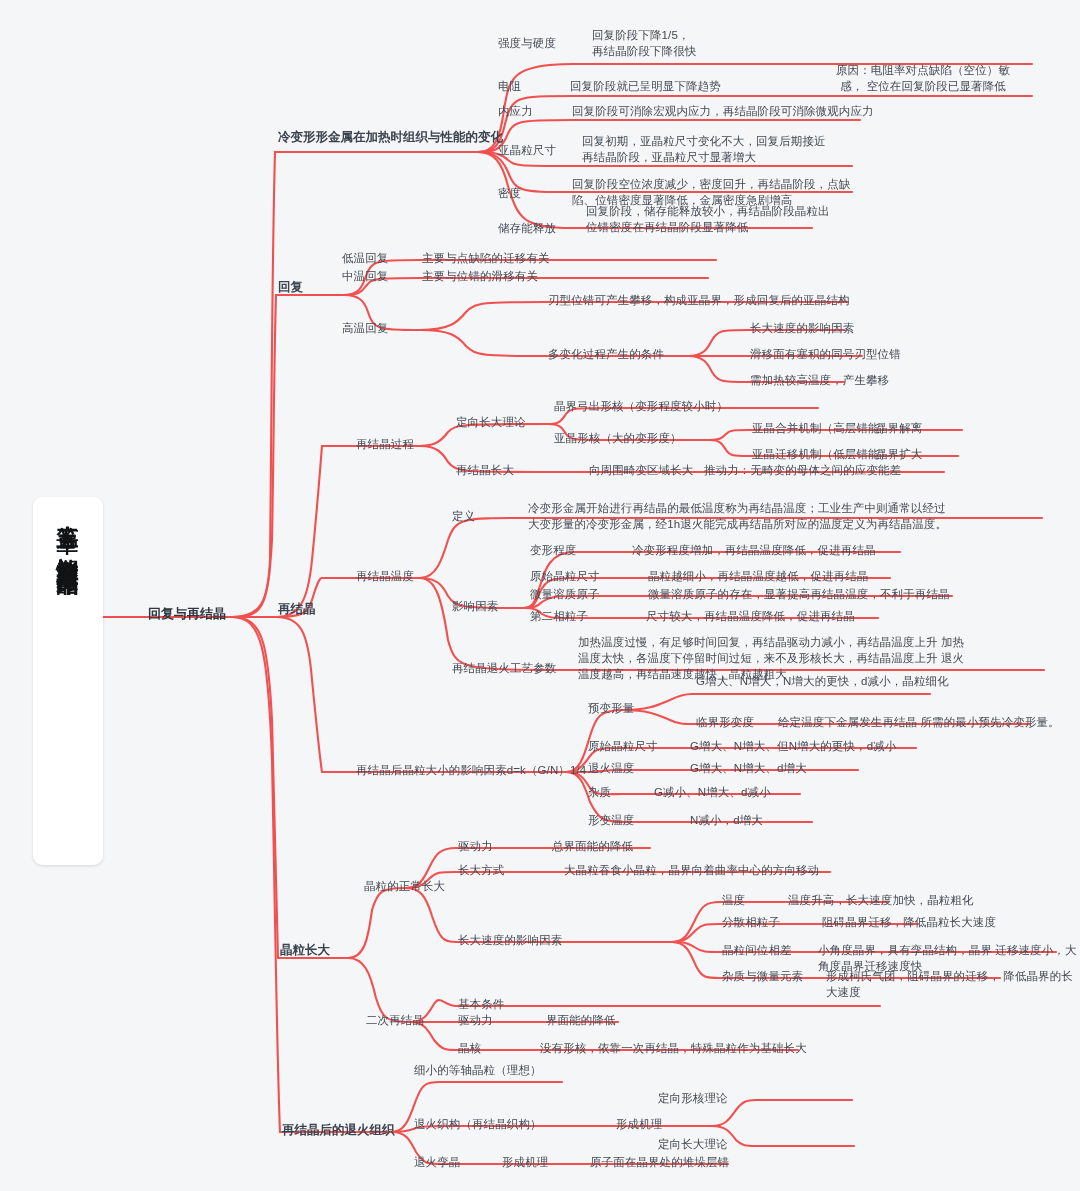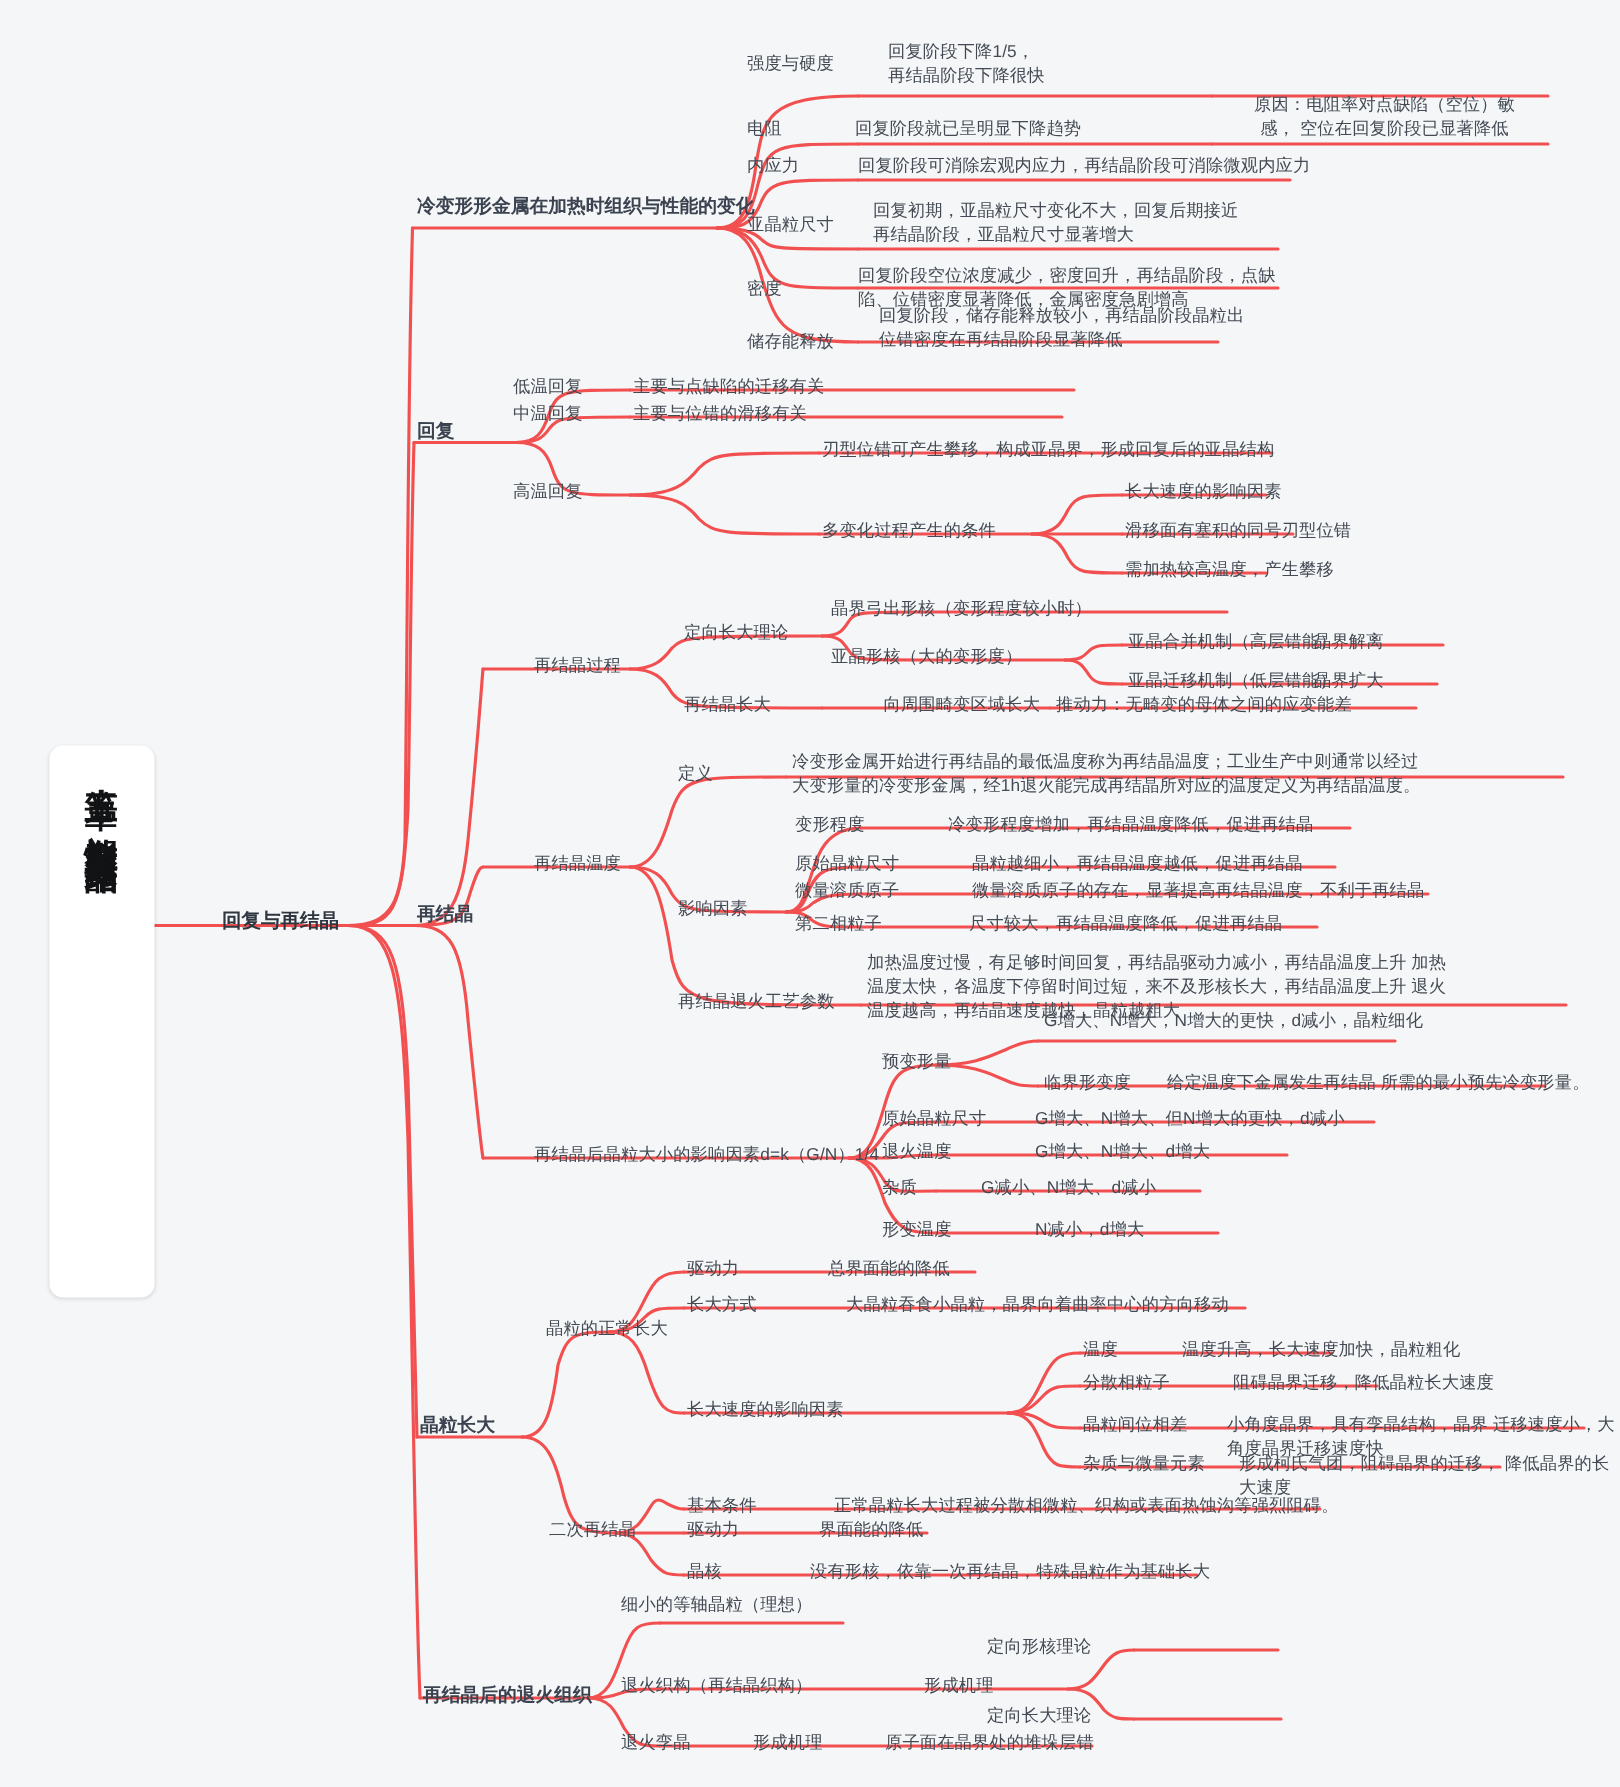--- a/index.html
+++ b/index.html
@@ -315,21 +315,20 @@
   <div class="node" style="left:788px;top:892px;">温度升高，长大速度加快，晶粒粗化</div>
   <div class="node" style="left:722px;top:914px;">分散相粒子</div>
   <div class="node" style="left:822px;top:914px;">阻碍晶界迁移，降低晶粒长大速度</div>
   <div class="node" style="left:722px;top:942px;">晶粒间位相差</div>
   <div class="node" style="left:818px;top:942px;">小角度晶界，具有孪晶结构，晶界 迁移速度小，大角度晶界迁移速度快</div>
   <div class="node" style="left:722px;top:968px;">杂质与微量元素</div>
   <div class="node" style="left:826px;top:968px;">形成柯氏气团，阻碍晶界的迁移， 降低晶界的长大速度</div>
 
   <div class="node" style="left:366px;top:1012px;">二次再结晶</div>
   <div class="node" style="left:458px;top:996px;">基本条件</div>
-  <div class="node" style="left:556px;top:996px;">正常晶粒长大过程被分散相微粒、织构或表面热蚀沟等强烈阻碍。</div>
   <div class="node" style="left:458px;top:1012px;">驱动力</div>
   <div class="node" style="left:546px;top:1012px;">界面能的降低</div>
   <div class="node" style="left:458px;top:1040px;">晶核</div>
   <div class="node" style="left:540px;top:1040px;">没有形核，依靠一次再结晶，特殊晶粒作为基础长大</div>
 
   <div class="branch-label" style="left:282px;top:1122px;">再结晶后的退火组织</div>
 
   <div class="node" style="left:414px;top:1062px;">细小的等轴晶粒（理想）</div>
 
   <div class="node" style="left:414px;top:1116px;">退火织构（再结晶织构）</div>

